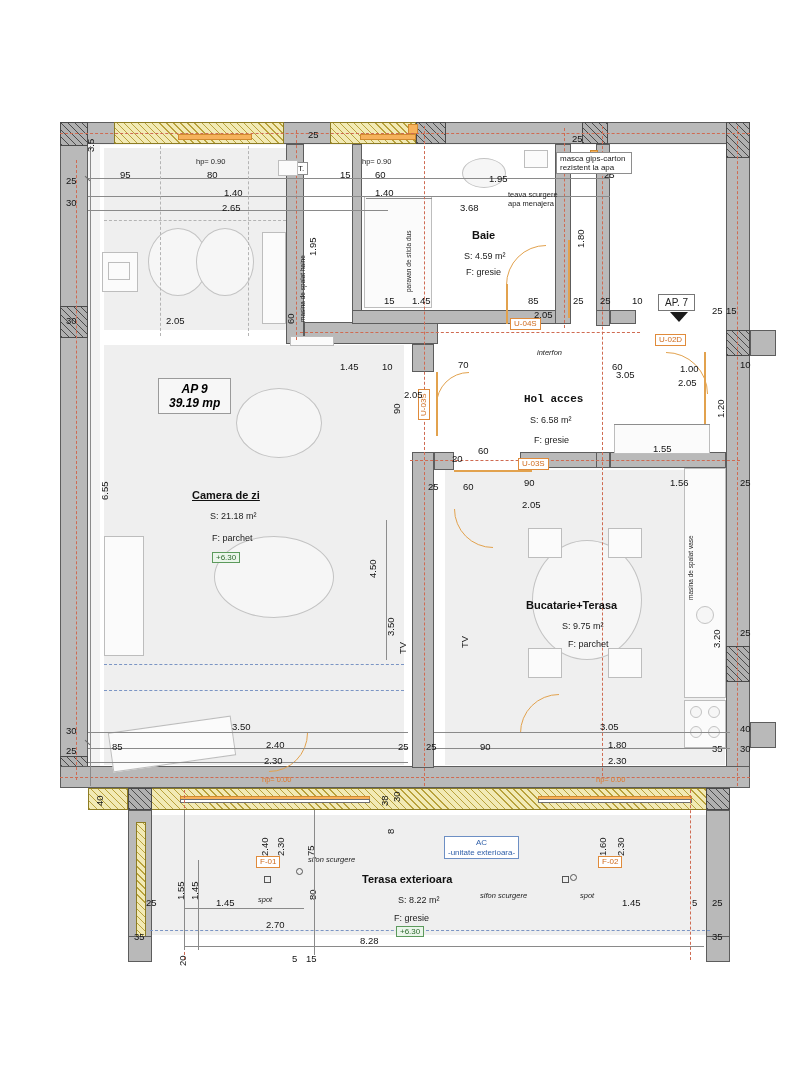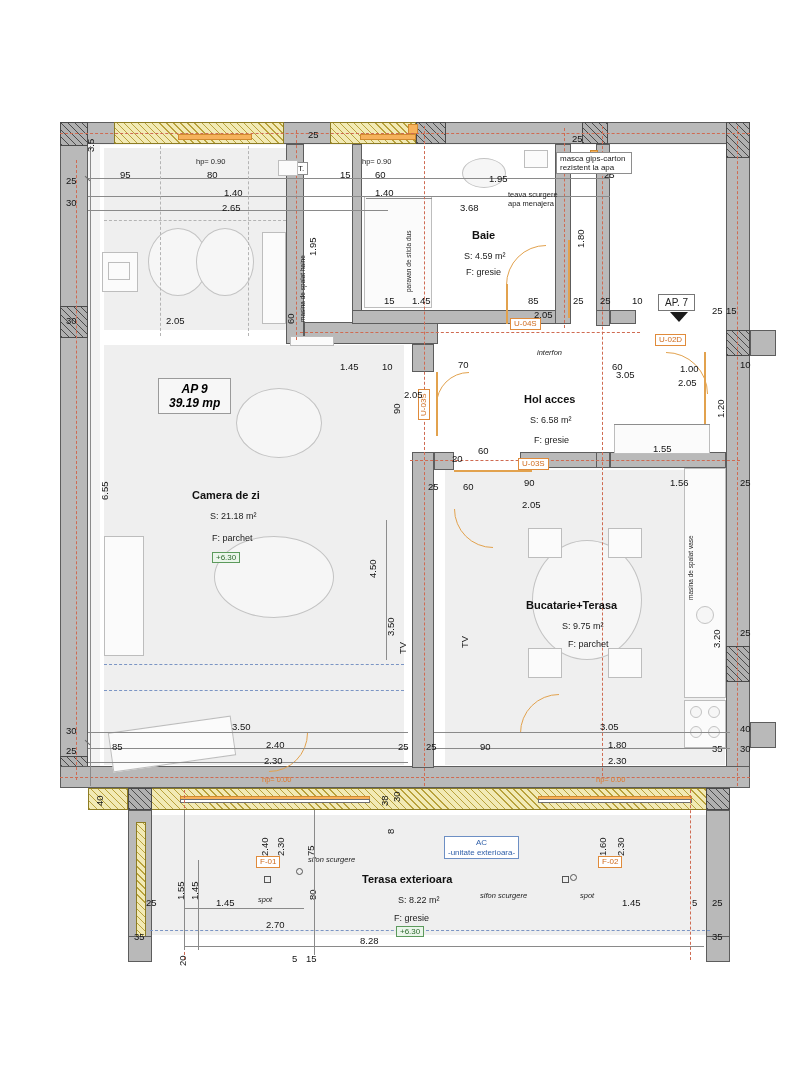--- a/index.html
+++ b/index.html
@@ -406,31 +406,31 @@
   <div class="txt small" style="left:537px;top:349px;font-style:italic;">interfon</div>
 
   <div class="box-grey" style="left:658px;top:294px;border:1px solid #777;padding:2px 6px;font-size:10px;">AP. 7</div>
   <div class="arrowdown" style="left:670px;top:312px;"></div>
 
   <div class="label-ap" style="left:158px;top:378px;">
     <div>AP 9</div>
     <div>39.19 mp</div>
   </div>
 
-  <div class="txt room" style="left:192px;top:490px;">Camera de zi</div>
+  <div class="txt room" style="left:192px;top:490px;text-decoration:underline;">Camera de zi</div>
   <div class="txt roomsub" style="left:210px;top:512px;">S: 21.18 m²</div>
   <div class="txt roomsub" style="left:212px;top:534px;">F: parchet</div>
   <div class="box-green" style="left:212px;top:552px;">+6.30</div>
 
   <div class="txt dim vert" style="left:368px;top:578px;">4.50</div>
   <div class="txt dim vert" style="left:386px;top:636px;">3.50</div>
   <div class="txt dim vert" style="left:398px;top:654px;">TV</div>
   <div class="txt dim vert" style="left:460px;top:648px;">TV</div>
 
-  <div class="txt room" style="left:524px;top:394px;">Hol acces</div>
+  <div class="txt room" style="left:524px;top:394px;font-family:Liberation Mono, monospace;">Hol acces</div>
   <div class="txt roomsub" style="left:530px;top:416px;">S: 6.58 m²</div>
   <div class="txt roomsub" style="left:534px;top:436px;">F: gresie</div>
 
   <div class="txt dim" style="left:340px;top:362px;">1.45</div>
   <div class="txt dim" style="left:382px;top:362px;">10</div>
   <div class="txt dim" style="left:404px;top:390px;">2.05</div>
   <div class="txt dim vert" style="left:392px;top:414px;">90</div>
   <div class="txt dim" style="left:428px;top:482px;">25</div>
   <div class="txt dim" style="left:458px;top:360px;">70</div>
   <div class="txt dim" style="left:478px;top:446px;">60</div>

